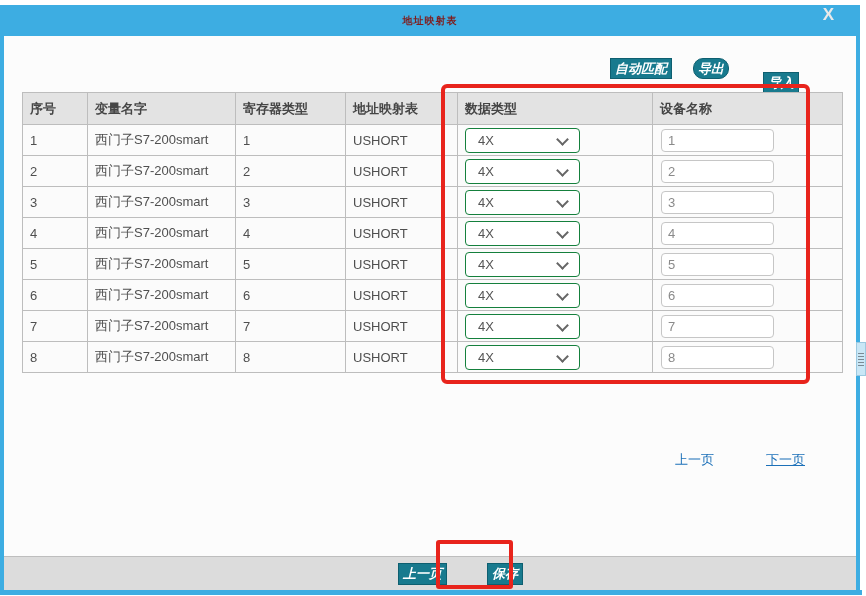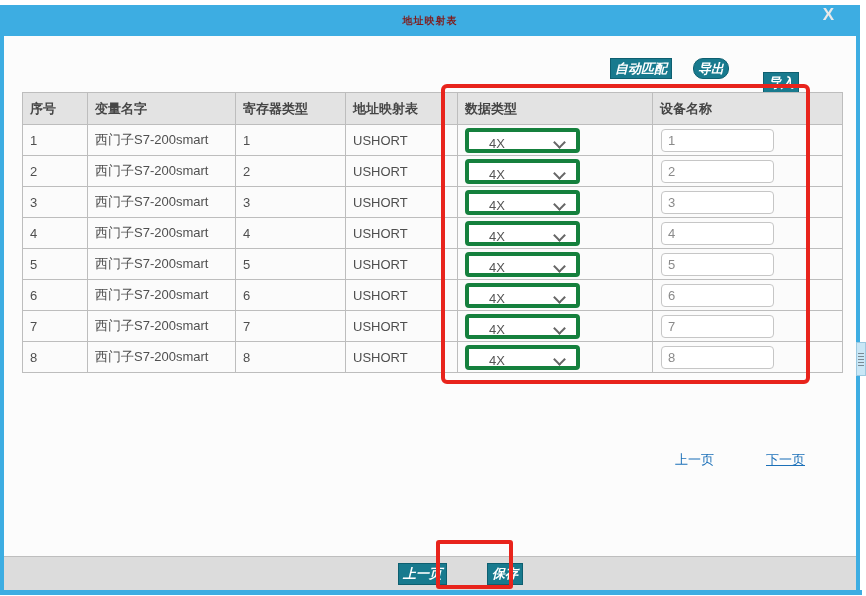--- a/index.html
+++ b/index.html
@@ -51,22 +51,22 @@
     border:1px solid #BDBDBD;box-sizing:border-box;
     text-align:left;padding:0 0 0 7px;overflow:hidden;white-space:nowrap;
   }
   table.map th{height:32px;background:#E3E3E3;font-weight:bold;color:#454545;}
   table.map td{height:31px;background:#FBFBFB;}
   col.c0{width:65px;}col.c1{width:148px;}col.c2{width:110px;}
   col.c3{width:112px;}col.c4{width:195px;}col.c5{width:154px;}col.c6{width:36px;}
   
   .select{
     position:relative;width:115px;height:25px;box-sizing:border-box;
-    border:4px solid #15803d;border-radius:4px;background:#fff;
-    line-height:23px;padding-left:20px;color:#555;cursor:pointer;
+    border:1px solid #15803d;border-radius:4px;background:#fff;
+    line-height:23px;padding-left:12px;color:#555;cursor:pointer;
   }
   .chev{
     position:absolute;right:12px;top:6px;width:7px;height:7px;
     border-right:2px solid #666;border-bottom:2px solid #666;
     transform:rotate(45deg);
   }
   .offset-input{
     width:113px;height:23px;box-sizing:border-box;margin-left:1px;
     border:1px solid #C6C6C6;border-radius:4px;background:#fff;
     color:#8A8A8A;font-size:13px;padding:0 0 0 6px;

